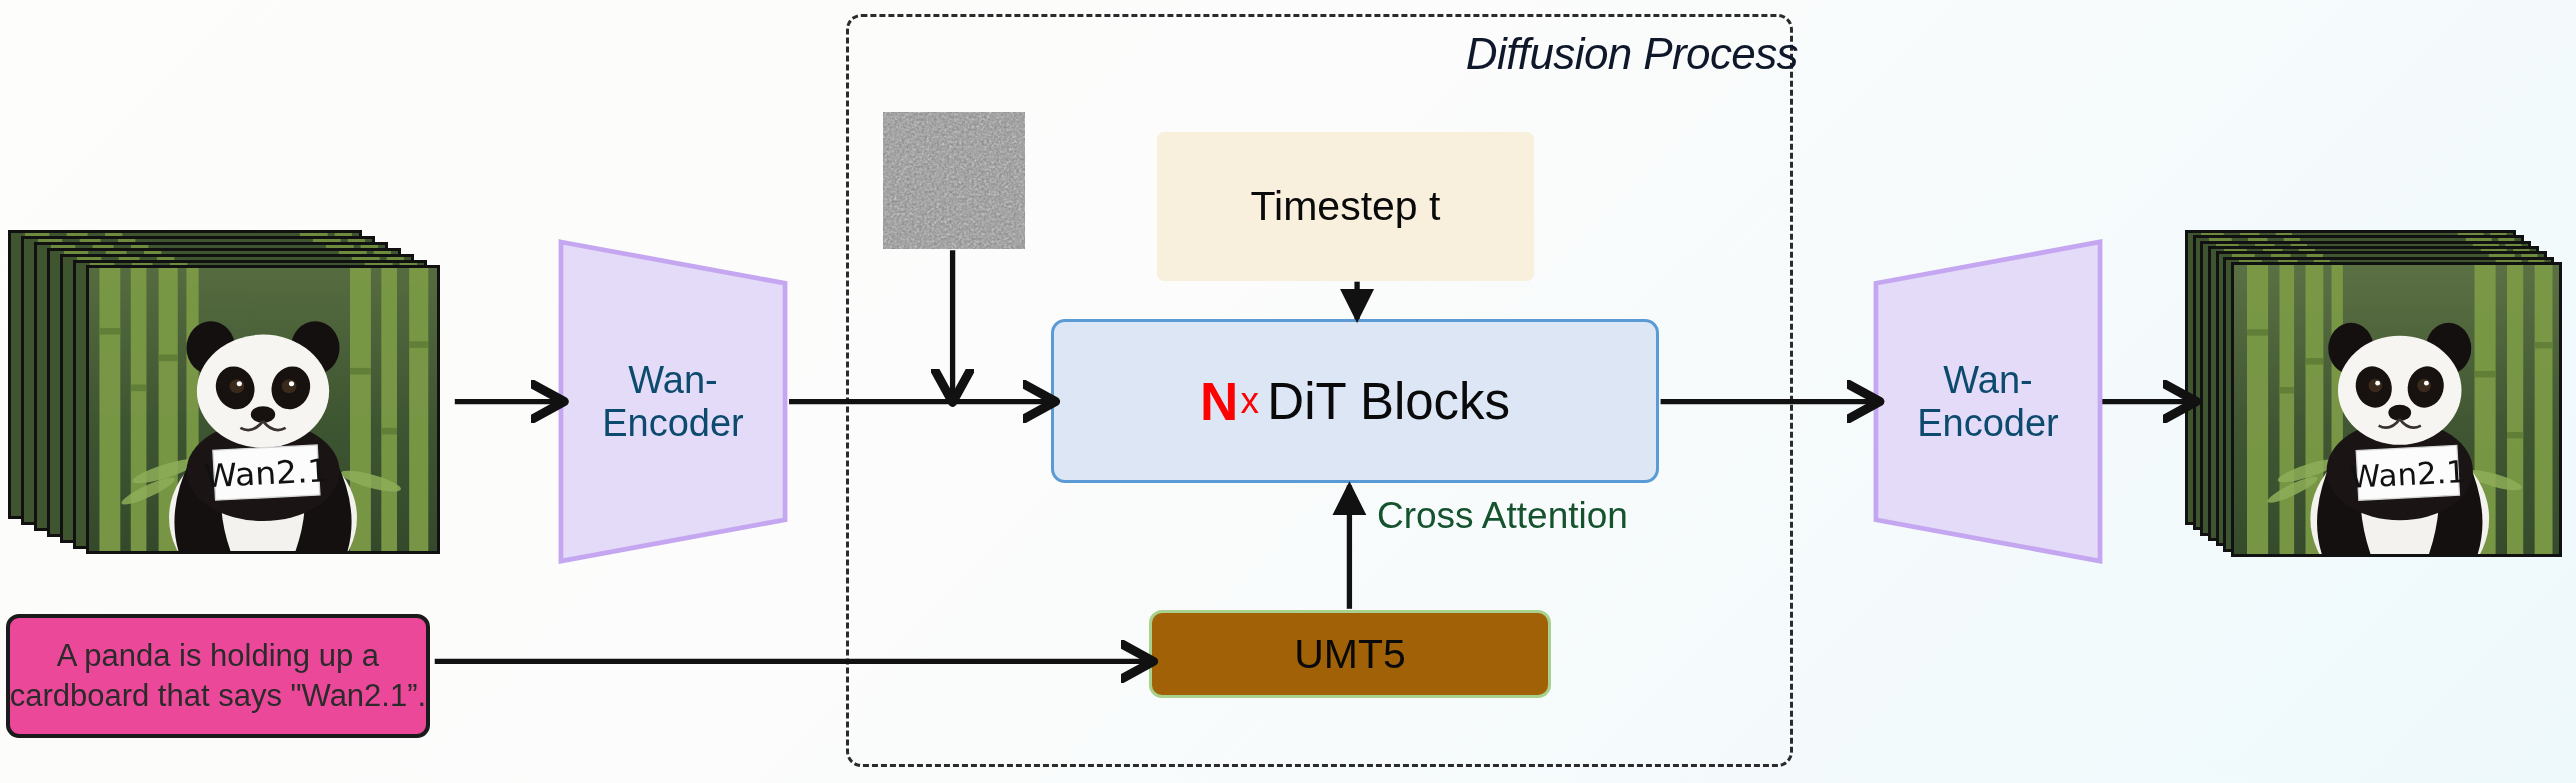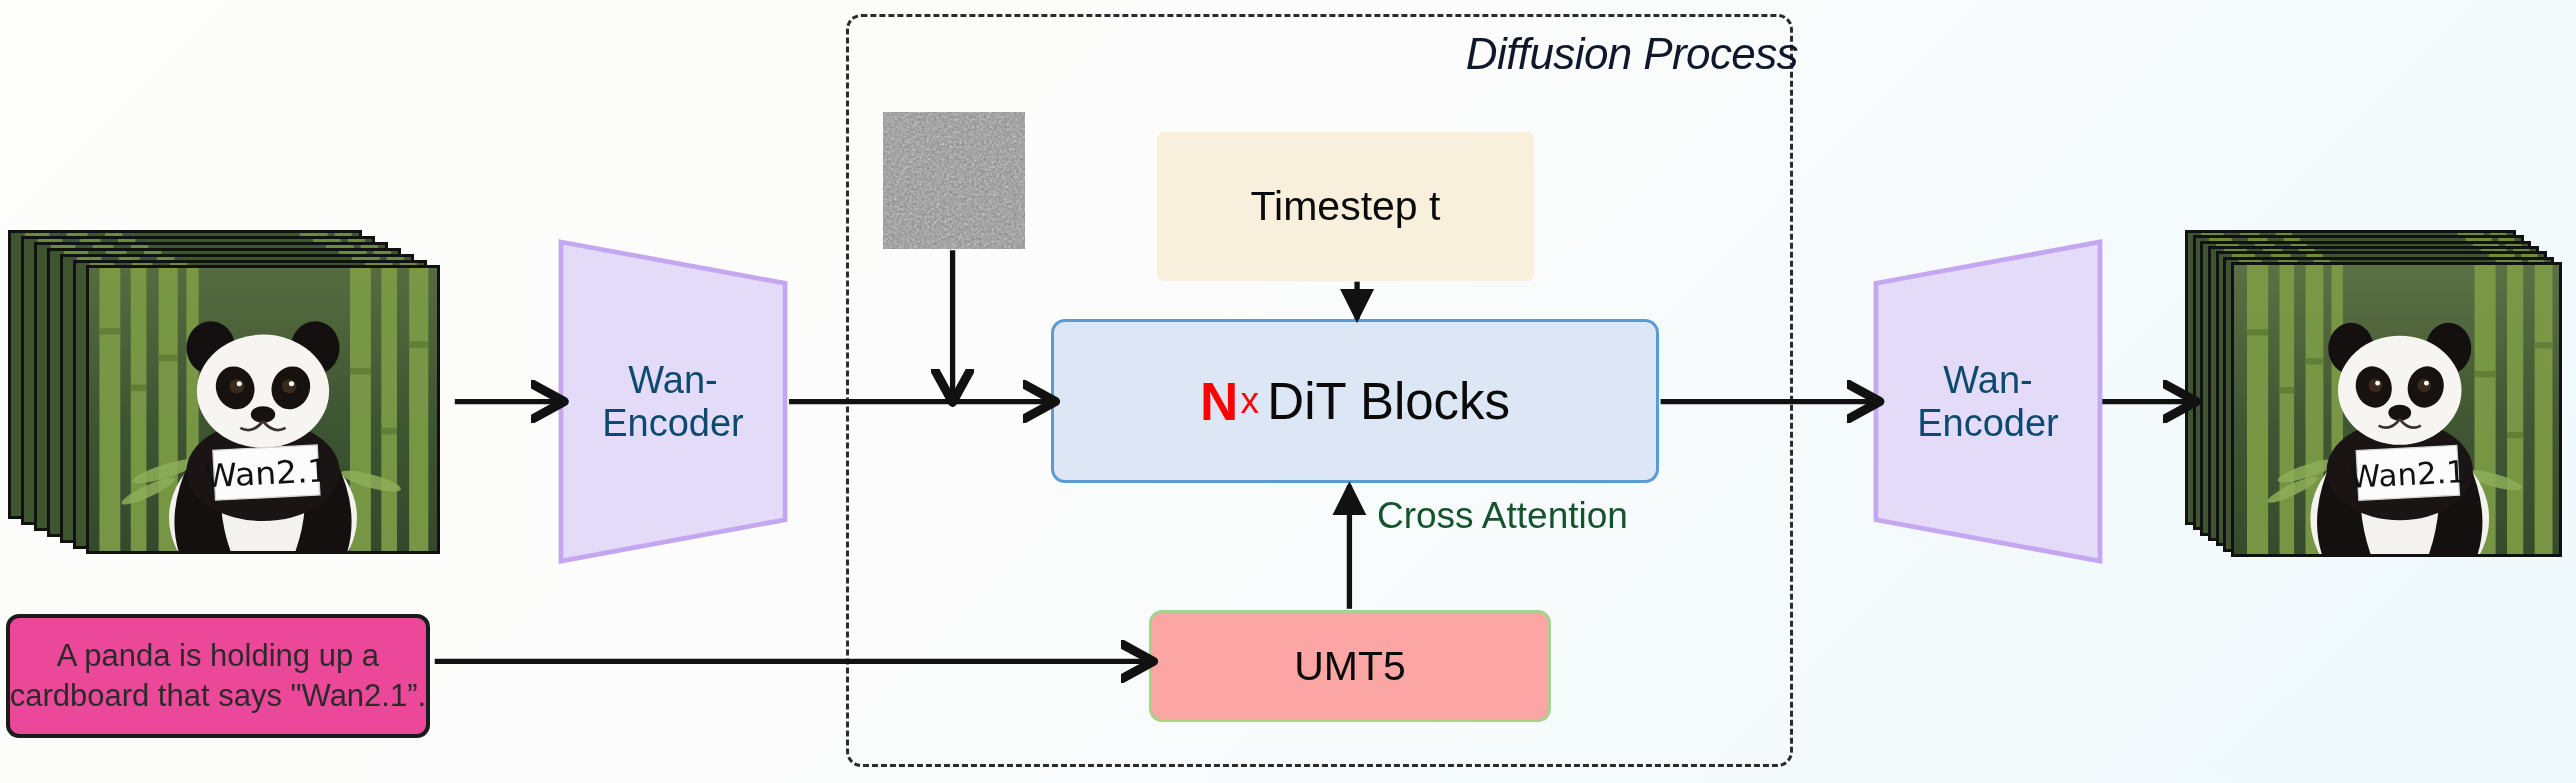--- a/index.html
+++ b/index.html
@@ -36,22 +36,22 @@
     font-size:41px;
   }
   .dit-box{
     left:1051px;top:319px;width:608px;height:164px;
     background:#dce6f5;border:3.5px solid #5b9bd5;border-radius:14px;
     font-size:51px;
   }
   .dit-n{color:#ff0000;font-weight:bold;font-size:53px;}
   .dit-x{color:#ff0000;font-size:37px;padding:0 8.3px 0 2.4px;}
   .umt5-box{
-    left:1149px;top:610px;width:402px;height:112px;
-    background:#fca5a5;border:3px solid #a9d18e;border-radius:13px;
+    left:1149px;top:610px;width:402px;height:88px;
+    background:#a16207;border:3px solid #a9d18e;border-radius:13px;
     font-size:41px;
   }
   .prompt-box{
     left:5.9px;top:614px;width:424px;height:124px;
     background:#ec4899;border:4.1px solid #1b1b1b;border-radius:13px;
     font-size:31px;line-height:1.30;flex-direction:column;
     padding:0 15.4px;color:#2b2b2b;
   }
   .prompt-box span{display:block;white-space:nowrap;}
 

